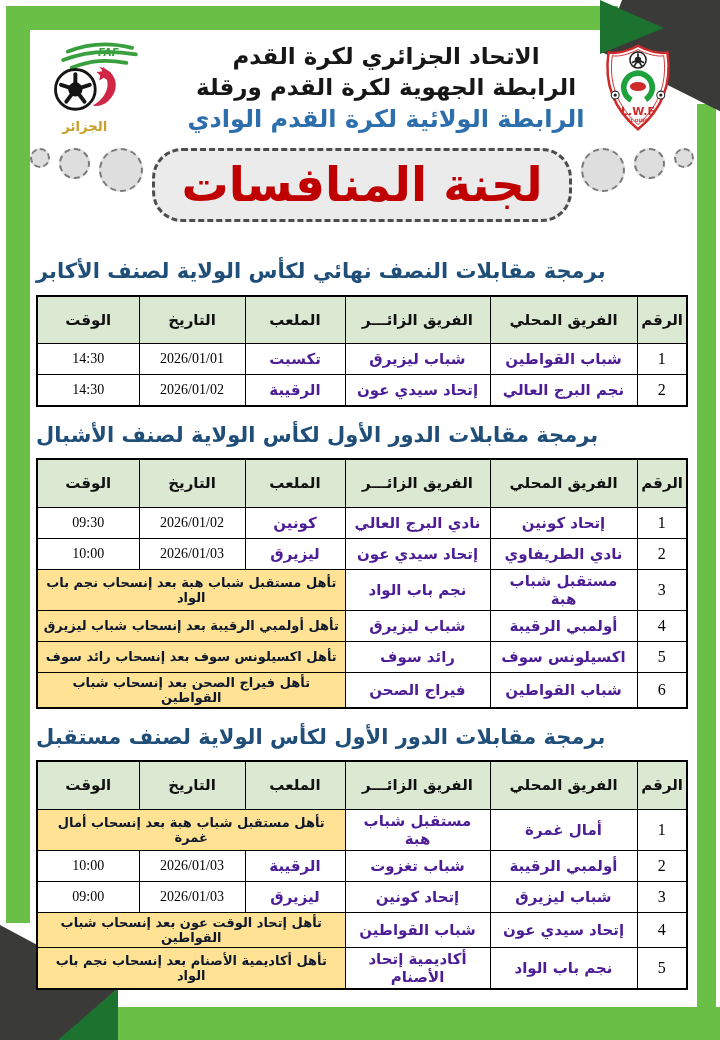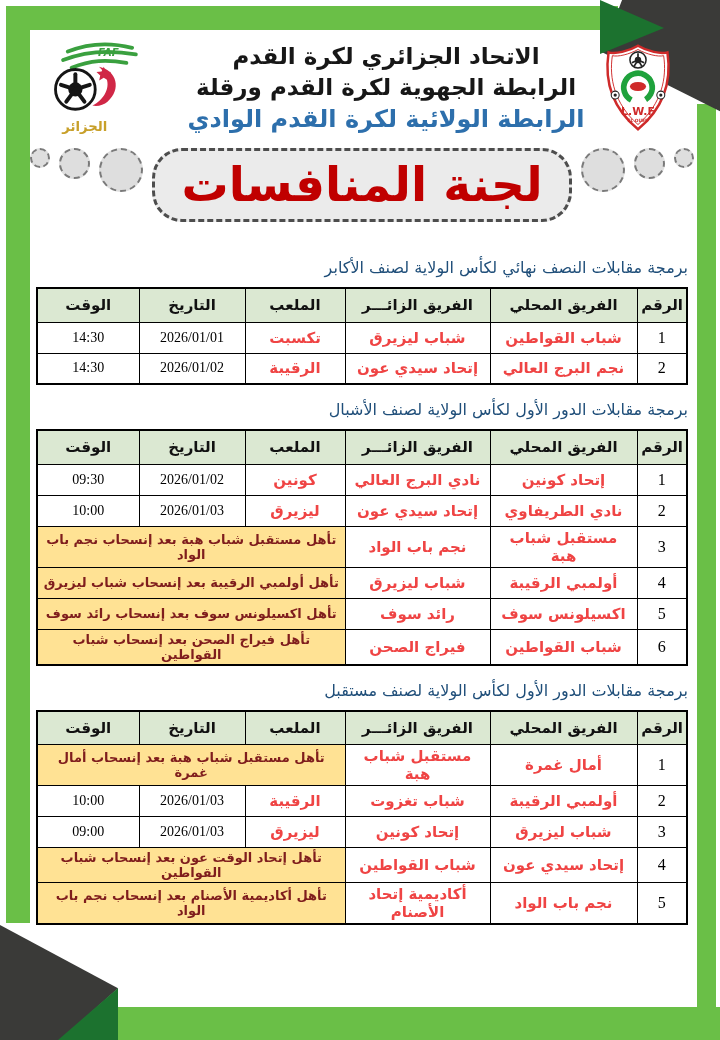--- a/index.html
+++ b/index.html
@@ -42,36 +42,36 @@
   .title-box {
     background: #ebebeb; border: 3px dashed #4d4d4d; border-radius: 30px;
     padding: 6px 26px; color: var(--title-red, #c00000);
     font-size: 47px; font-weight: bold; line-height: 1.2; white-space: nowrap;
   }
   .dot { background: #dedede; border: 2px dashed #7a7a7a; border-radius: 50%; flex: none; }
   .dot-l { width: 44px; height: 44px; }
   .dot-m { width: 31px; height: 31px; }
   .dot-s { width: 20px; height: 20px; }
 
-  .sec-heading { color: var(--heading-navy, #1f4e79); font-size: 16px; font-weight: normal;
-    text-align: right; line-height: 1.5; margin-bottom: 7px; }
+  .sec-heading { color: var(--heading-navy, #1f4e79); font-size: 21px; font-weight: bold;
+    text-align: left; line-height: 1.5; margin-bottom: 7px; }
   .sched:nth-of-type(1) .sec-heading { margin-top: 26px; }
   .sched + .sched .sec-heading { margin-top: 13px; }
 
   table.sched-table { border-collapse: collapse; width: 650px; table-layout: fixed;
     border: 2px solid #000; }
   .sched-table th, .sched-table td { border: 1px solid #000; text-align: center;
     vertical-align: middle; padding: 2px 4px; overflow: hidden; }
-  .sched-table th { height: 34px; background: var(--table-header-bg, #dbe8d2);
+  .sched-table th { height: 48px; background: var(--table-header-bg, #dbe8d2);
     font-size: 15px; font-weight: bold; color: #111; }
   .sched-table td { height: 31px; }
-  .team-cell { font-weight: bold; font-size: 15px; color: #ef4444; }
+  .team-cell { font-weight: bold; font-size: 15px; color: #4c1d95; }
   .num-cell  { font-family: "Liberation Serif", serif; font-size: 16px; }
   .date-cell { font-family: "Liberation Serif", serif; font-size: 14px; direction: ltr; }
-  .note-cell { background: var(--note-bg, #ffe294); font-weight: bold; font-size: 13px; color: #7f1d1d; }
+  .note-cell { background: var(--note-bg, #ffe294); font-weight: bold; font-size: 13px; color: #0f172a; }
 
   svg text { font-family: "DejaVu Sans", sans-serif; }
 </style>
 </head>
 <body>
 
 <div class="page">
 
   <div class="bar bar-top"></div>
   <div class="bar bar-left"></div>

